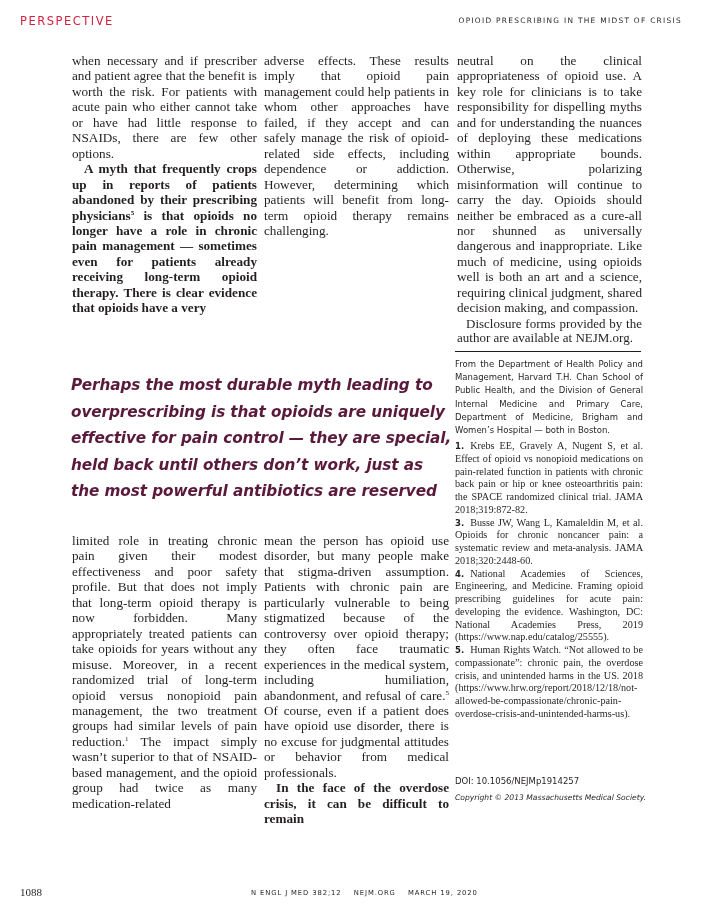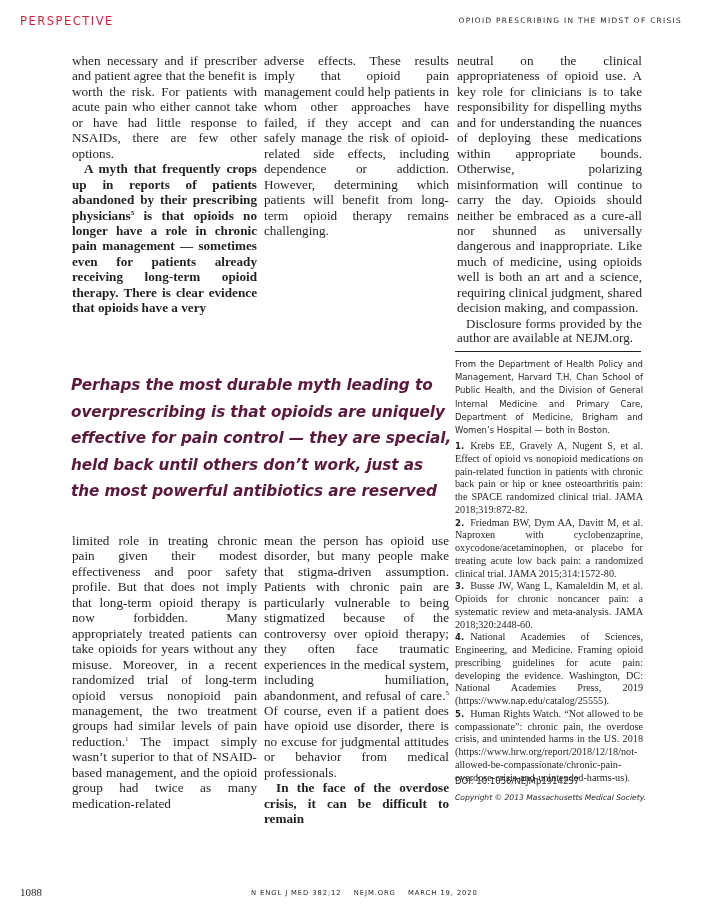--- a/index.html
+++ b/index.html
@@ -108,21 +108,20 @@
   <p><span>limited role in treating chronic pain given their modest effectiveness and poor safety profile. But that does not imply that long-term opioid therapy is now forbidden. Many appropriately treated patients can take opioids for years without any misuse. Moreover, in a recent randomized trial of long-term opioid versus nonopioid pain management, the two treatment groups had similar levels of pain reduction.</span><sup>1</sup><span> The impact simply wasn’t superior to that of NSAID-based management, and the opioid group had twice as many medication-related</span></p>
 </div>
 
 <div class="col c2 bottom">
   <p><span>mean the person has opioid use disorder, but many people make that stigma-driven assumption. Patients with chronic pain are particularly vulnerable to being stigmatized because of the controversy over opioid therapy; they often face traumatic experiences in the medical system, including humiliation, abandonment, and refusal of care.</span><sup>5</sup><span> Of course, even if a patient does have opioid use disorder, there is no excuse for judgmental attitudes or behavior from medical professionals.</span></p>
   <p class="indent">In the face of the overdose crisis, it can be difficult to remain</p>
 </div>
 
 <div class="refs">
   <p class="ref"><span class="num">1.</span><span>Krebs EE, Gravely A, Nugent S, et al. Effect of opioid vs nonopioid medications on pain-related function in patients with chronic back pain or hip or knee osteoarthritis pain: the SPACE randomized clinical trial. JAMA 2018;319:872-82.</span></p>
-  <p class="ref"><span class="num">2.</span><span>Friedman BW, Dym AA, Davitt M, et al. Naproxen with cyclobenzaprine, oxycodone/acetaminophen, or placebo for treating acute low back pain: a randomized clinical trial. JAMA 2015;314:1572-80.</span></p>
   <p class="ref"><span class="num">3.</span><span>Busse JW, Wang L, Kamaleldin M, et al. Opioids for chronic noncancer pain: a systematic review and meta-analysis. JAMA 2018;320:2448-60.</span></p>
   <p class="ref"><span class="num">4.</span><span>National Academies of Sciences, Engineering, and Medicine. Framing opioid prescribing guidelines for acute pain: developing the evidence. Washington, DC: National Academies Press, 2019 (https://www.nap.edu/catalog/25555).</span></p>
   <p class="ref"><span class="num">5.</span><span>Human Rights Watch. “Not allowed to be compassionate”: chronic pain, the overdose crisis, and unintended harms in the US. 2018 (https://www.hrw.org/report/2018/12/18/not-allowed-be-compassionate/chronic-pain-overdose-crisis-and-unintended-harms-us).</span></p>
 </div>
 
 <div class="doi">DOI: 10.1056/NEJMp1914257</div>
 <div class="copyright">Copyright © 2013 Massachusetts Medical Society.</div>
 
 <div class="footer-page">1088</div>
 <div class="footer-center">N ENGL J MED 382;12    NEJM.ORG    MARCH 19, 2020</div>

